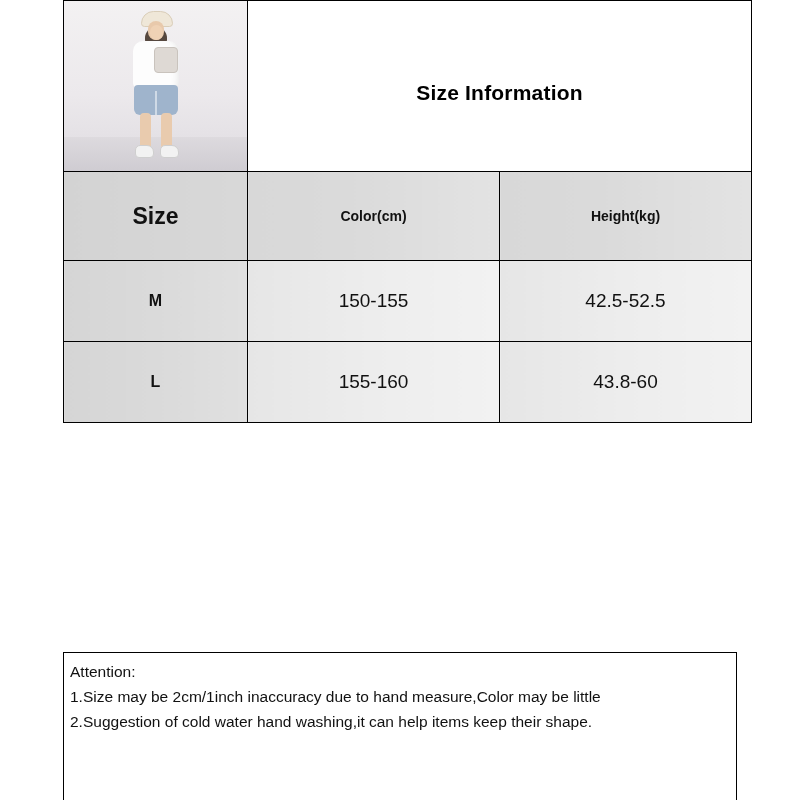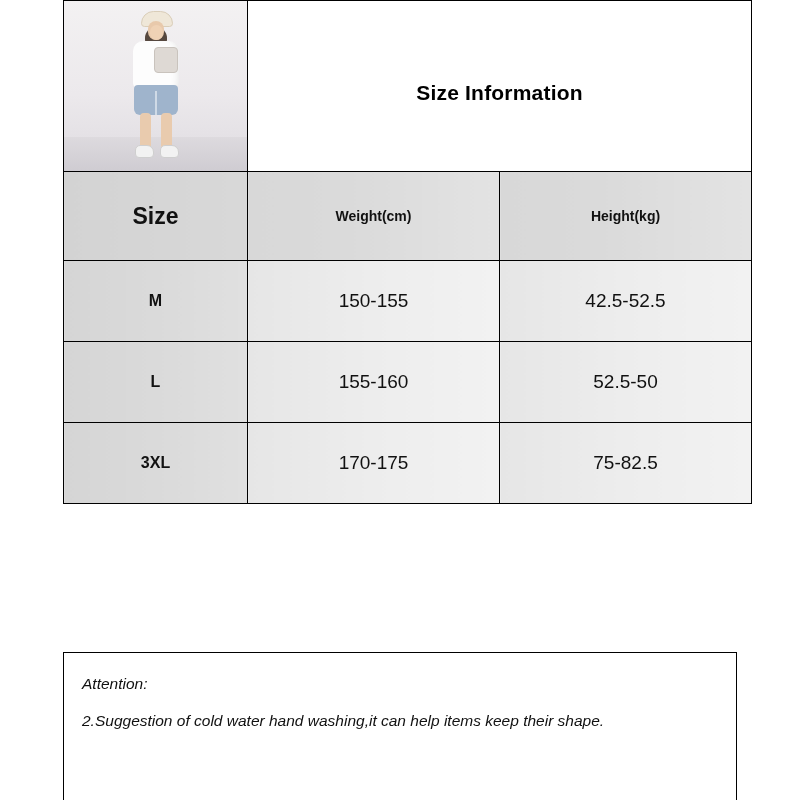--- a/index.html
+++ b/index.html
@@ -178,21 +178,21 @@
     height: 148px;
     box-sizing: border-box;
     border: 1px solid #000000;
     border-bottom: none;
     background: #ffffff;
     padding: 6px 8px 0 6px;
     font-size: 15.5px;
     line-height: 25px;
     color: #111111;
   }
-  .attention p { margin: 12px; font-style: italic; }
+  .attention p { margin: 0; }
 
   
   .green-tick {
     position: absolute;
     left: 236px;
     top: 0px;
     width: 12px;
     height: 5px;
     background: #2ec41a;
   }
@@ -228,40 +228,36 @@
             <div class="m-shoeR"></div>
           </div>
         </td>
         <td class="title-cell" colspan="2">
           <div class="chart-title">Size Information</div>
         </td>
       </tr>
 
       <tr class="row-colhead">
         <td class="col-size">Size</td>
-        <td class="col-height hd">Weight(cm)</td>
+        <td class="col-height hd">Color(cm)</td>
         <td class="col-weight hd">Height(kg)</td>
       </tr>
 
       <tr class="row-data">
         <td class="cell-size">M</td>
         <td class="cell-val">150-155</td>
         <td class="cell-val">42.5-52.5</td>
       </tr>
       <tr class="row-data">
         <td class="cell-size">L</td>
         <td class="cell-val">155-160</td>
-        <td class="cell-val">52.5-50</td>
-      </tr>
-      <tr class="row-data">
-        <td class="cell-size">3XL</td>
-        <td class="cell-val">170-175</td>
-        <td class="cell-val">75-82.5</td>
+        <td class="cell-val">43.8-60</td>
       </tr>
     </tbody>
   </table>
 
   <div class="attention">
     <p>Attention:</p>
+    <p>1.Size may be 2cm/1inch inaccuracy due to hand measure,Color may be little</p>
     <p>2.Suggestion of cold water hand washing,it can help items keep their shape.</p>
   </div>
 
 </div>
 
 </body></html>

